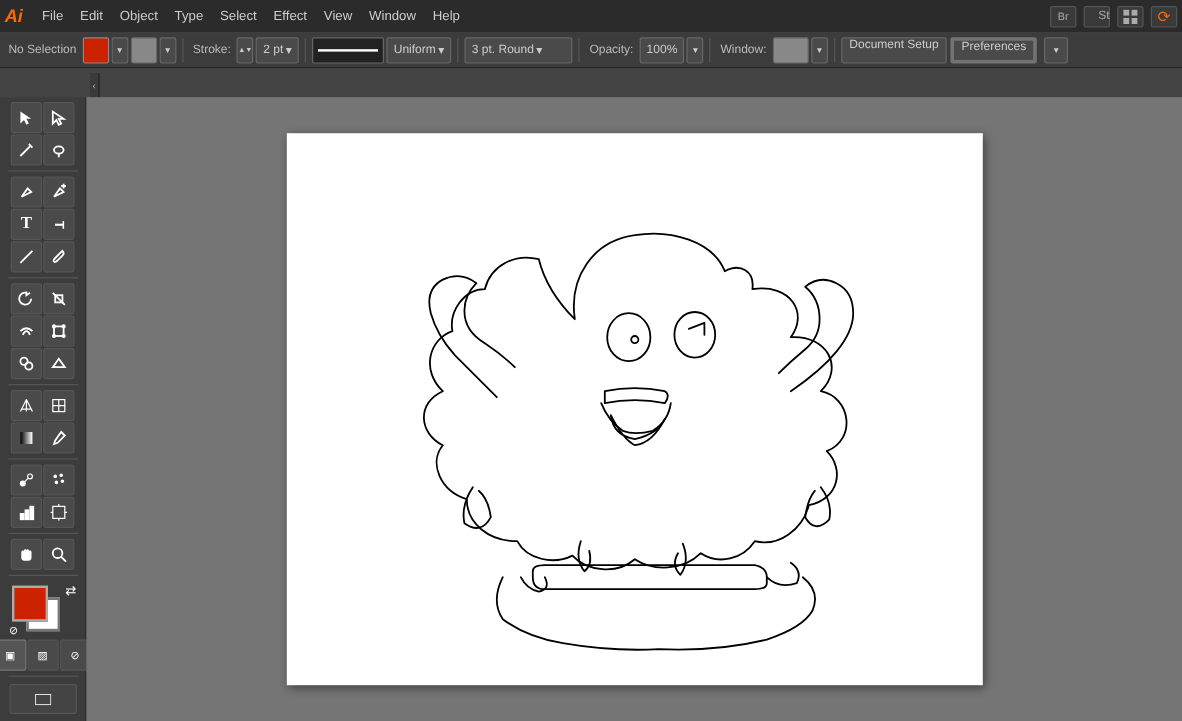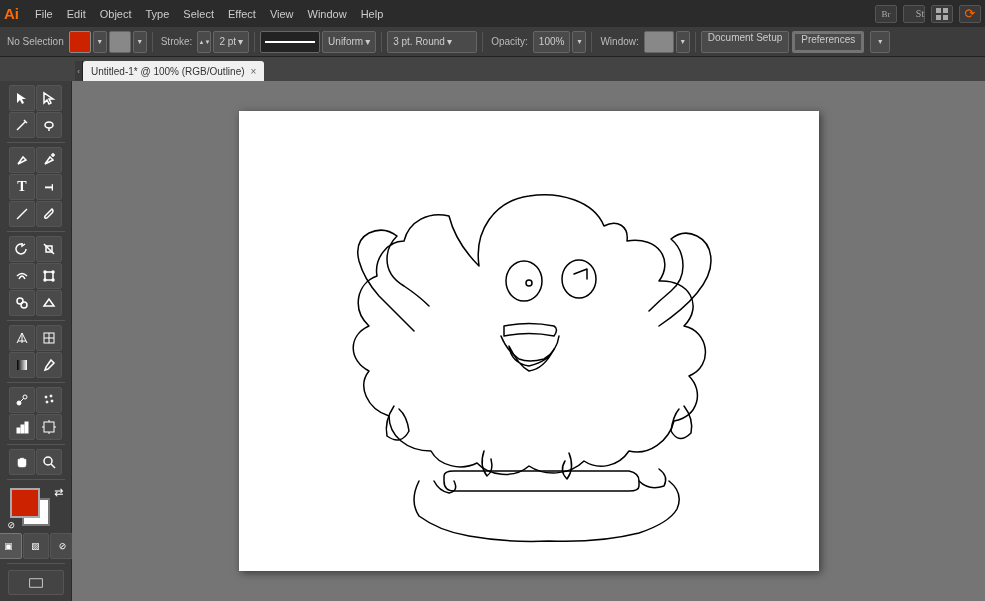--- a/index.html
+++ b/index.html
@@ -13,20 +13,21 @@
       display: flex;
       align-items: center;
       padding: 0 4px;
       gap: 2px;
     }
     .ai-logo {
       color: #ff6a00;
       font-weight: bold;
       font-size: 15px;
       margin-right: 8px;
+      font-style: italic;
     }
     .menu-item {
       color: #ccc;
       font-size: 11px;
       padding: 2px 6px;
       cursor: pointer;
       border-radius: 2px;
     }
 
     
@@ -41,21 +42,20 @@
       height: 18px;
       background: #3a3a3a;
       border: 1px solid #555;
       border-radius: 2px;
       display: flex;
       align-items: center;
       justify-content: center;
       color: #aaa;
       font-size: 10px;
       cursor: pointer;
-      font-family: Liberation Serif, serif;
     }
 
     
     #toolbar {
       width: 985px;
       height: 30px;
       background: #3c3c3c;
       border-bottom: 1px solid #222;
       display: flex;
       align-items: center;
@@ -335,24 +335,20 @@
     <div class="arrow-btn">▾</div>
   </div>
   <div class="divider-v"></div>
   <div class="doc-setup-btn">Document Setup</div>
   <div class="pref-btn">Preferences</div>
   <div class="arrow-btn" style="margin-left:3px; width:20px;">▾</div>
 </div>
 
 <div id="tabbar">
   <div style="width:8px; height:20px; background:#3a3a3a; border-right:1px solid #222; display:flex; align-items:center; justify-content:center; cursor:pointer; color:#aaa; font-size:8px;">‹</div>
-  <div class="tab">
-    <span>Untitled-1* @ 100% (RGB/Outline)</span>
-    <span class="tab-close">×</span>
-  </div>
 </div>
 
 <div id="main">
 
   <div id="left-toolbar">
 
     <div class="tool-row">
       <div class="ltool">
         <svg viewBox="0 0 14 14" fill="white">
             <polygon points="2,2 2,12 5,9 7,13 9,12 7,8 11,8"></polygon>

